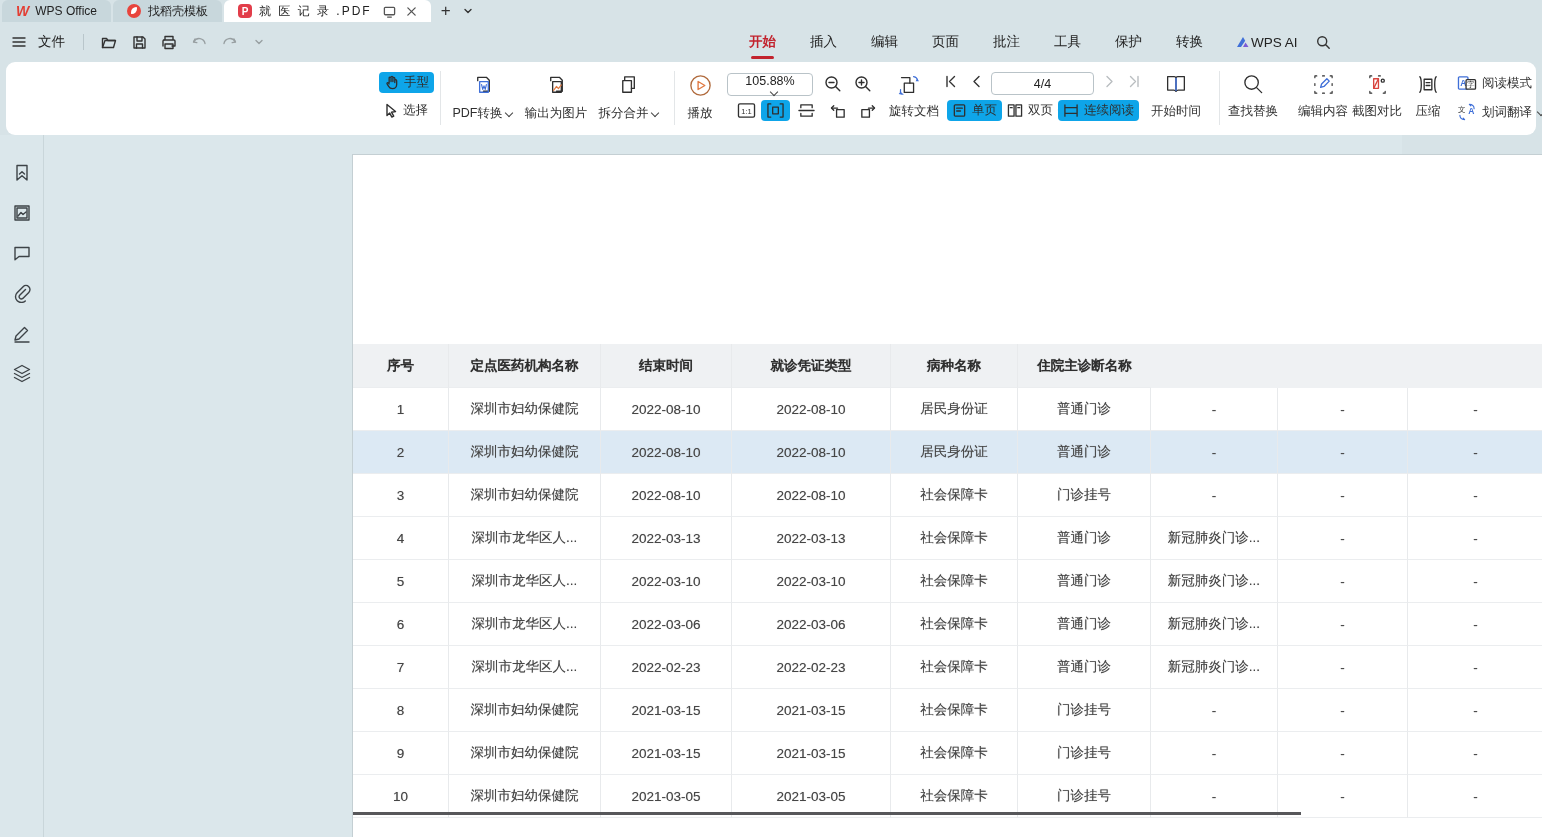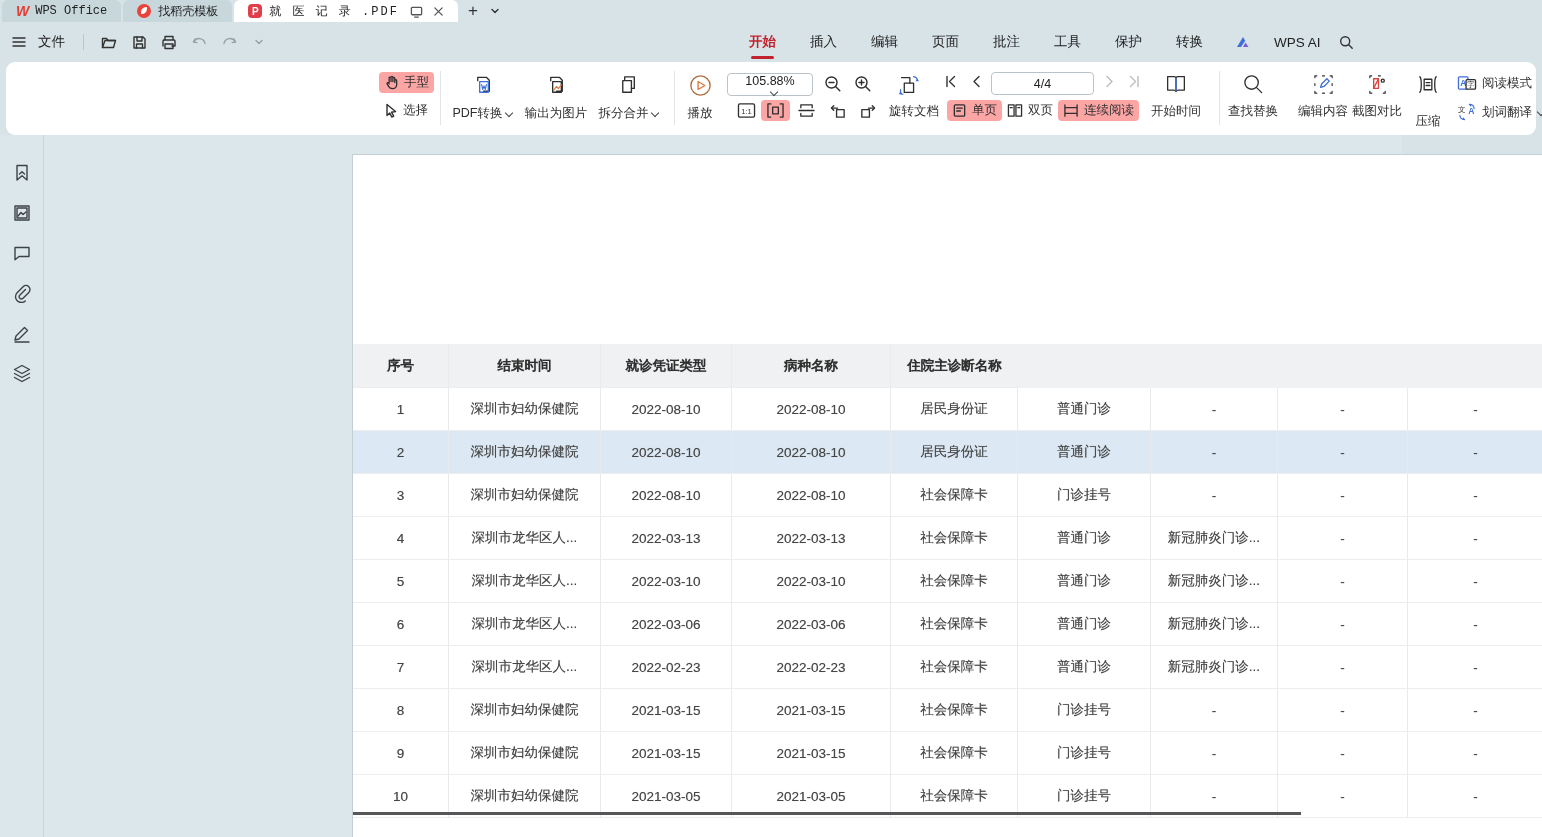--- a/index.html
+++ b/index.html
@@ -5,21 +5,21 @@
   * { margin:0; padding:0; box-sizing:border-box; }
   html,body { width:1542px; height:837px; overflow:hidden;
     font-family:"Liberation Sans","DejaVu Sans",sans-serif; }
   .app { position:relative; width:1542px; height:837px; background:#d7e3e7; }
 
   
   .tabbar { position:absolute; left:0; top:0; width:100%; height:22px; display:flex; align-items:flex-end; }
   .tab { height:22px; display:flex; align-items:center; gap:7px; padding:0 14px;
     font-size:12px; color:#222; background:#c8d7dc; border-radius:6px 6px 0 0; margin-right:2px; }
   .tab.active { background:#ffffff; }
-  .tab .tlabel { white-space:nowrap;font-family:Liberation Mono, monospace; }
+  .tab .tlabel { white-space:nowrap; }
   .tab-ctl { display:flex; align-items:center; gap:10px; margin-left:4px; color:#555; }
   .newtab,.tabchev { display:flex; align-items:center; justify-content:center; height:22px; color:#333; }
   .newtab { width:26px; font-size:17px; }
   .tabchev { width:18px; }
   .wlogo { color:#e33e33; font-weight:bold; font-size:14px; font-style:italic; letter-spacing:-1px;}
   .docer-ic { width:14px; height:14px; border-radius:50%; background:#e8443c; position:relative; }
   .docer-ic:after { content:""; position:absolute; left:4px; top:3px; width:6px; height:7px;
      background:#fff; border-radius:6px 1px 6px 1px; }
   .pdf-ic { width:14px; height:14px; border-radius:4px; background:#e23d4a; color:#fff;
      font-size:10px; font-weight:bold; display:flex; align-items:center; justify-content:center; }
@@ -28,28 +28,28 @@
   .menubar { position:absolute; left:0; top:22px; width:100%; height:40px; }
   .file-group { position:absolute; left:8px; top:9px; display:flex; align-items:center; gap:8px; color:#333; }
   .file-label { font-size:13.5px; color:#222; margin-right:4px; }
   .vsep-s { width:1px; height:16px; background:#b9c6cb; margin:0 6px; }
   .qbtn { width:22px; height:22px; display:flex; align-items:center; justify-content:center; }
   .qbtn.dis { opacity:.38; }
   .menus { position:absolute; left:732px; top:8px; display:flex; align-items:center; gap:0; }
   .mitem { font-size:13.5px; color:#222; padding:3px 10px; margin:0 7px; position:relative; }
   .mitem.active { color:#c2232e; font-weight:bold; }
   .mitem.active:after { content:""; position:absolute; left:12px; right:12px; bottom:-5px; height:3px; background:#c2232e; border-radius:2px;}
-  .wpsai { display:flex; align-items:center; gap:23px; margin:0 10px 0 16px; font-size:13.5px; color:#222; }
+  .wpsai { display:flex; align-items:center; gap:0; margin:0 10px 0 16px; font-size:13.5px; color:#222; }
   .m-search { margin-left:8px; color:#333; }
 
   
   .ribbon { position:absolute; left:6px; top:62px; width:1530px; height:73px; background:#fff; border-radius:9px; }
   .rb { position:absolute; display:flex; align-items:center; gap:5px; color:#2f2f2f;
         font-size:12.5px; white-space:nowrap; border-radius:4px; padding:2px 5px; }
-  .rb.sel { background:#fca5a5; }
+  .rb.sel { background:#0ea5e9; }
   .rcol { position:absolute; display:flex; flex-direction:column; align-items:center; color:#2f2f2f; font-size:12.5px; }
   .rcol .lbl { margin-top:7px; display:flex; align-items:center; gap:2px; }
   .rsep { position:absolute; top:9px; width:1px; height:54px; background:#e3e6e8; }
   .zbox { position:absolute; height:23px; border:1px solid #b9c3c8; border-radius:4px; background:#fff;
       display:flex; align-items:center; justify-content:center; font-size:12.5px; color:#222; }
   .navb { position:absolute; top:74px; width:20px; height:20px; display:flex; align-items:center; justify-content:center; color:#333; }
   .navb.dis { color:#b9bdc0; }
   .chev { display:inline-block; width:9px; height:9px; position:relative; }
   .chev:after { content:""; position:absolute; left:1px; top:1px; width:5px; height:5px;
       border-right:1.4px solid #444; border-bottom:1.4px solid #444; transform:rotate(45deg); }
@@ -420,21 +420,21 @@
             <path d="M4 3H6M4 3v2M4 19v2h2M20 19v2h-2M13 3h2" style="stroke-width:1.2"></path>
             <rect x="8" y="6" width="5" height="10" class="red"></rect>
             <path class="red" d="M8 16L13 6"></path>
             <circle cx="17.5" cy="8" r="1.6"></circle>
           </svg>
         </span>
       <span class="lbl">
           <span>截图对比</span>
         </span>
     </div>
-    <div class="rcol" style="left:1402px; top:11px; width:40px;gap:10px;">
+    <div class="rcol" style="left:1402px; top:11px; width:40px;">
       <span>
           <svg class="svgi" width="24" height="23" viewBox="0 0 25 24">
             <path d="M4 4c2 2 2 14 0 16M21 4c-2 2-2 14 0 16"></path>
             <rect x="8.5" y="6.5" width="8" height="11"></rect>
             <path d="M10.5 10h4M10.5 13h4"></path>
           </svg>
         </span>
       <span class="lbl">
           <span>压缩</span>
         </span>
@@ -500,20 +500,21 @@
             <path d="M10 2.5l7.5 4L10 10.5l-7.5-4z"></path>
             <path d="M2.5 10.5L10 14.5l7.5-4M2.5 14.5L10 18.5l7.5-4"></path>
           </svg>
         </span>
     </div>
 
     <div class="page">
       <div class="ptable">
         <div class="trow head" id="thead">
             <div class="tc">序号</div>
+            <div class="tc">定点医药机构名称</div>
             <div class="tc">结束时间</div>
             <div class="tc">就诊凭证类型</div>
             <div class="tc">病种名称</div>
             <div class="tc">住院主诊断名称</div>
           </div>
         <div id="tbody">
             <div class="trow">
               <div class="tc">1</div>
               <div class="tc">深圳市妇幼保健院</div>
               <div class="tc">2022-08-10</div>

